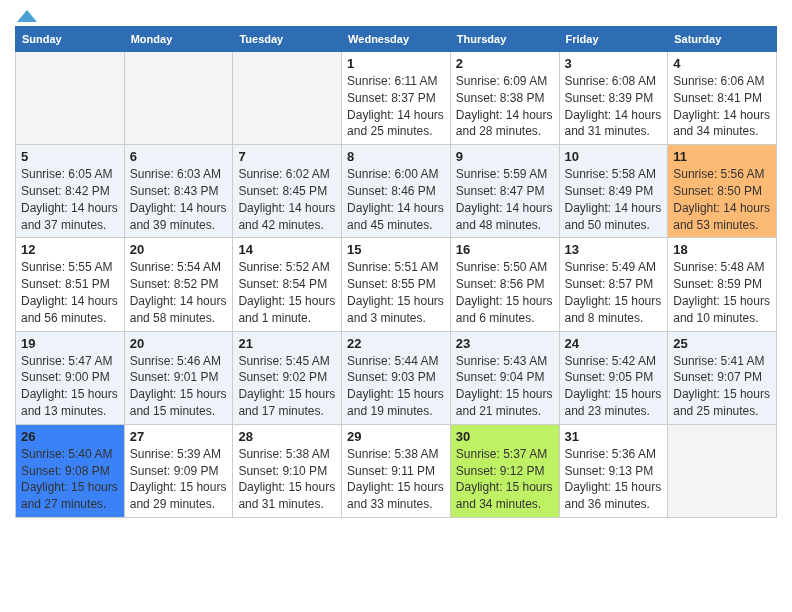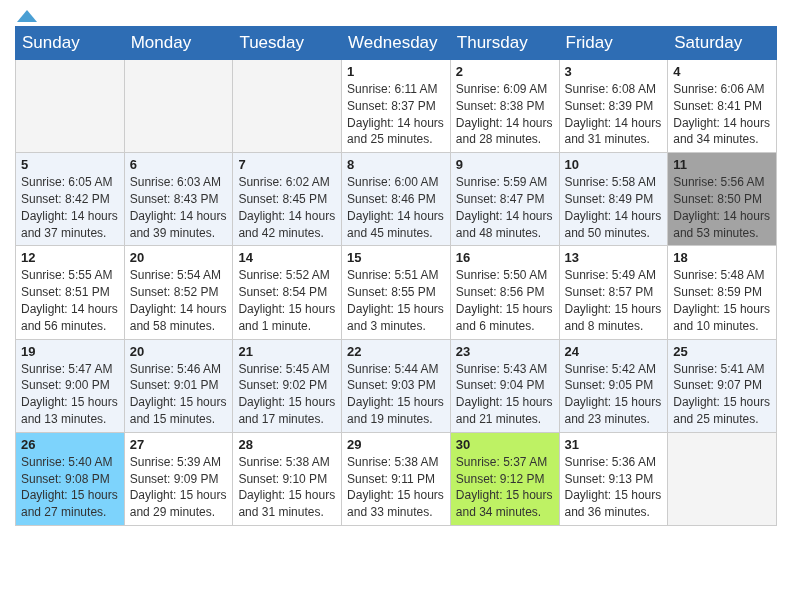--- a/index.html
+++ b/index.html
@@ -39,22 +39,22 @@
     table {
       width: 100%;
       border-collapse: collapse;
       table-layout: fixed;
     }
     th {
       background-color: #2e6db4;
       color: #fff;
       text-align: left;
       padding: 6px 6px;
-      font-size: 17px;
-      font-weight: normal;
+      font-size: 11px;
+      font-weight: bold;
       border: 1px solid #2e6db4;
     }
     td {
       border: 1px solid #ccc;
       vertical-align: top;
       padding: 4px 5px;
       font-size: 10.5px;
       color: #222;
       height: 78px;
       background: #fff;
@@ -158,21 +158,21 @@
             <div class="cell-content">Sunrise: 6:00 AM<br>Sunset: 8:46 PM<br>Daylight: 14 hours and 45 minutes.</div>
           </td>
           <td style="background: rgb(238, 243, 250);">
             <span class="day-number">9</span>
             <div class="cell-content">Sunrise: 5:59 AM<br>Sunset: 8:47 PM<br>Daylight: 14 hours and 48 minutes.</div>
           </td>
           <td style="background: rgb(238, 243, 250);">
             <span class="day-number">10</span>
             <div class="cell-content">Sunrise: 5:58 AM<br>Sunset: 8:49 PM<br>Daylight: 14 hours and 50 minutes.</div>
           </td>
-          <td style="background: #a3a3a3; margin-left: 11px;">
+          <td style="background: #fdba74; margin-left: 11px;">
             <span class="day-number">11</span>
             <div class="cell-content">Sunrise: 5:56 AM<br>Sunset: 8:50 PM<br>Daylight: 14 hours and 53 minutes.</div>
           </td>
         </tr>
         <tr>
           <td style="background: rgb(255, 255, 255);">
             <span class="day-number">12</span>
             <div class="cell-content">Sunrise: 5:55 AM<br>Sunset: 8:51 PM<br>Daylight: 14 hours and 56 minutes.</div>
           </td>
           <td style="background: rgb(255, 255, 255);">
@@ -224,21 +224,21 @@
           <td style="background: rgb(238, 243, 250);">
             <span class="day-number">24</span>
             <div class="cell-content">Sunrise: 5:42 AM<br>Sunset: 9:05 PM<br>Daylight: 15 hours and 23 minutes.</div>
           </td>
           <td style="background: rgb(238, 243, 250);">
             <span class="day-number">25</span>
             <div class="cell-content">Sunrise: 5:41 AM<br>Sunset: 9:07 PM<br>Daylight: 15 hours and 25 minutes.</div>
           </td>
         </tr>
         <tr>
-          <td style="background: #7dd3fc;">
+          <td style="background: #3b82f6;">
             <span class="day-number">26</span>
             <div class="cell-content">Sunrise: 5:40 AM<br>Sunset: 9:08 PM<br>Daylight: 15 hours and 27 minutes.</div>
           </td>
           <td style="background: rgb(255, 255, 255);">
             <span class="day-number">27</span>
             <div class="cell-content">Sunrise: 5:39 AM<br>Sunset: 9:09 PM<br>Daylight: 15 hours and 29 minutes.</div>
           </td>
           <td style="background: rgb(255, 255, 255); margin-top: 8px;">
             <span class="day-number">28</span>
             <div class="cell-content">Sunrise: 5:38 AM<br>Sunset: 9:10 PM<br>Daylight: 15 hours and 31 minutes.</div>

